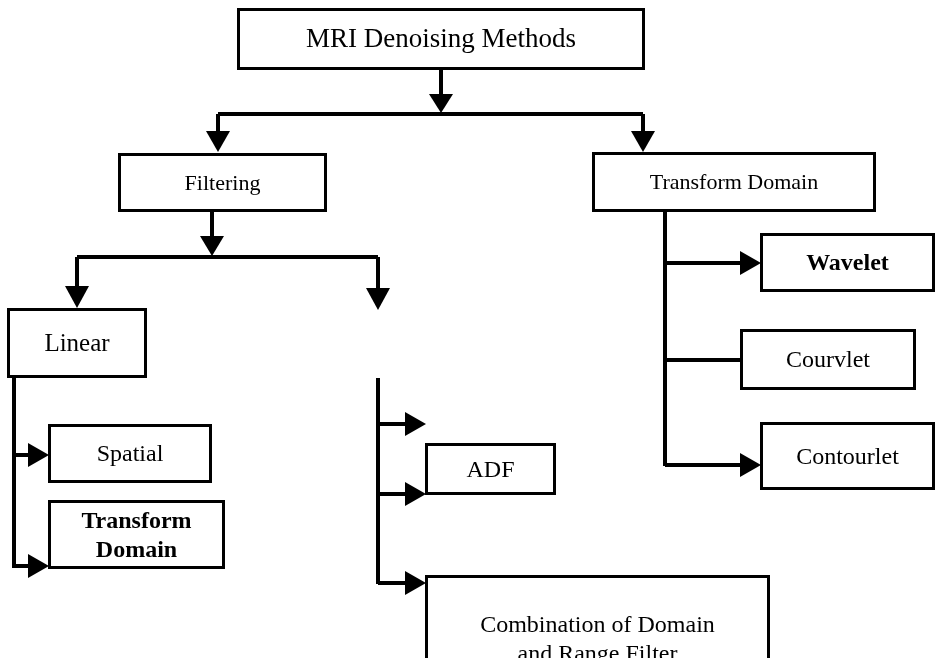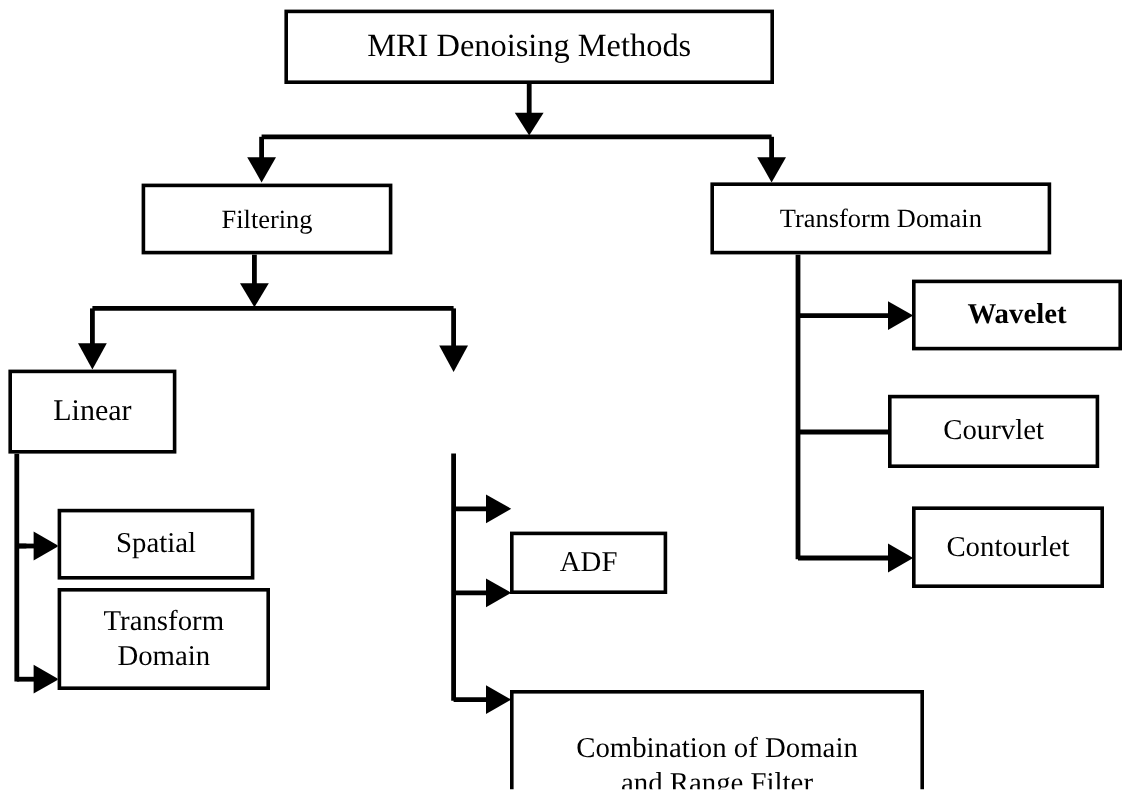--- a/index.html
+++ b/index.html
@@ -117,21 +117,21 @@
 
   <div class="node n-l2" style="left:7px;top:308px;width:140px;height:70px;">
     <span>Linear</span>
   </div>
 
 
   <div class="node n-leaf" style="left:48px;top:424px;width:164px;height:59px;">
     <span>Spatial</span>
   </div>
 
-  <div class="node n-leaf" style="left:48px;top:490px;width:177px;height:85px;">
+  <div class="node n-leaf" style="left:48px;top:500px;width:177px;height:69px;font-weight:bold;">
     <span>Transform
 Domain</span>
   </div>
 
   <div class="node n-leaf" style="left:425px;top:395px;width:131px;height:52px;margin-top:48px;">
     <span>ADF</span>
   </div>
 
 
   <div class="node n-leaf" style="left:425px;top:575px;width:345px;height:127px;">
@@ -140,17 +140,17 @@
   </div>
 
   <div class="node n-leaf" style="left:760px;top:233px;width:175px;height:59px;font-weight:bold;">
     <span>Wavelet</span>
   </div>
 
   <div class="node n-leaf" style="left:740px;top:329px;width:176px;height:61px;">
     <span>Courvlet</span>
   </div>
 
-  <div class="node n-leaf" style="left:760px;top:422px;width:160px;height:68px;">
+  <div class="node n-leaf" style="left:760px;top:422px;width:175px;height:68px;">
     <span>Contourlet</span>
   </div>
 
 </div>
 
 </body></html>

